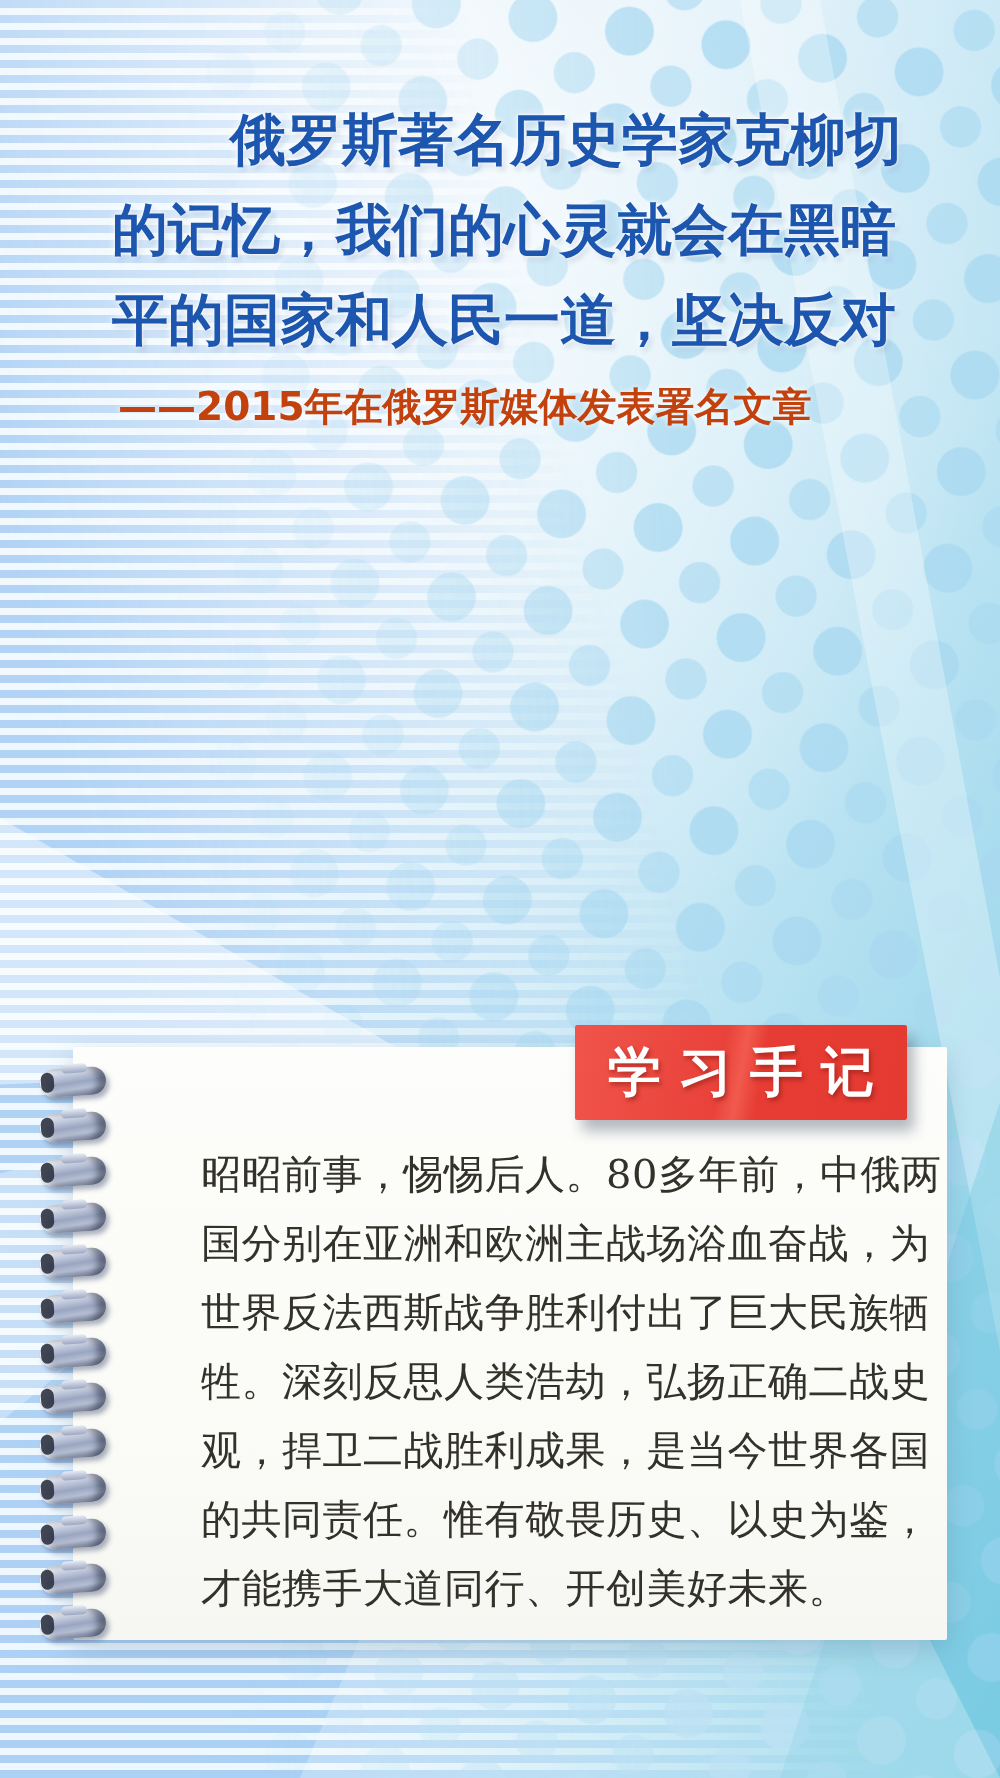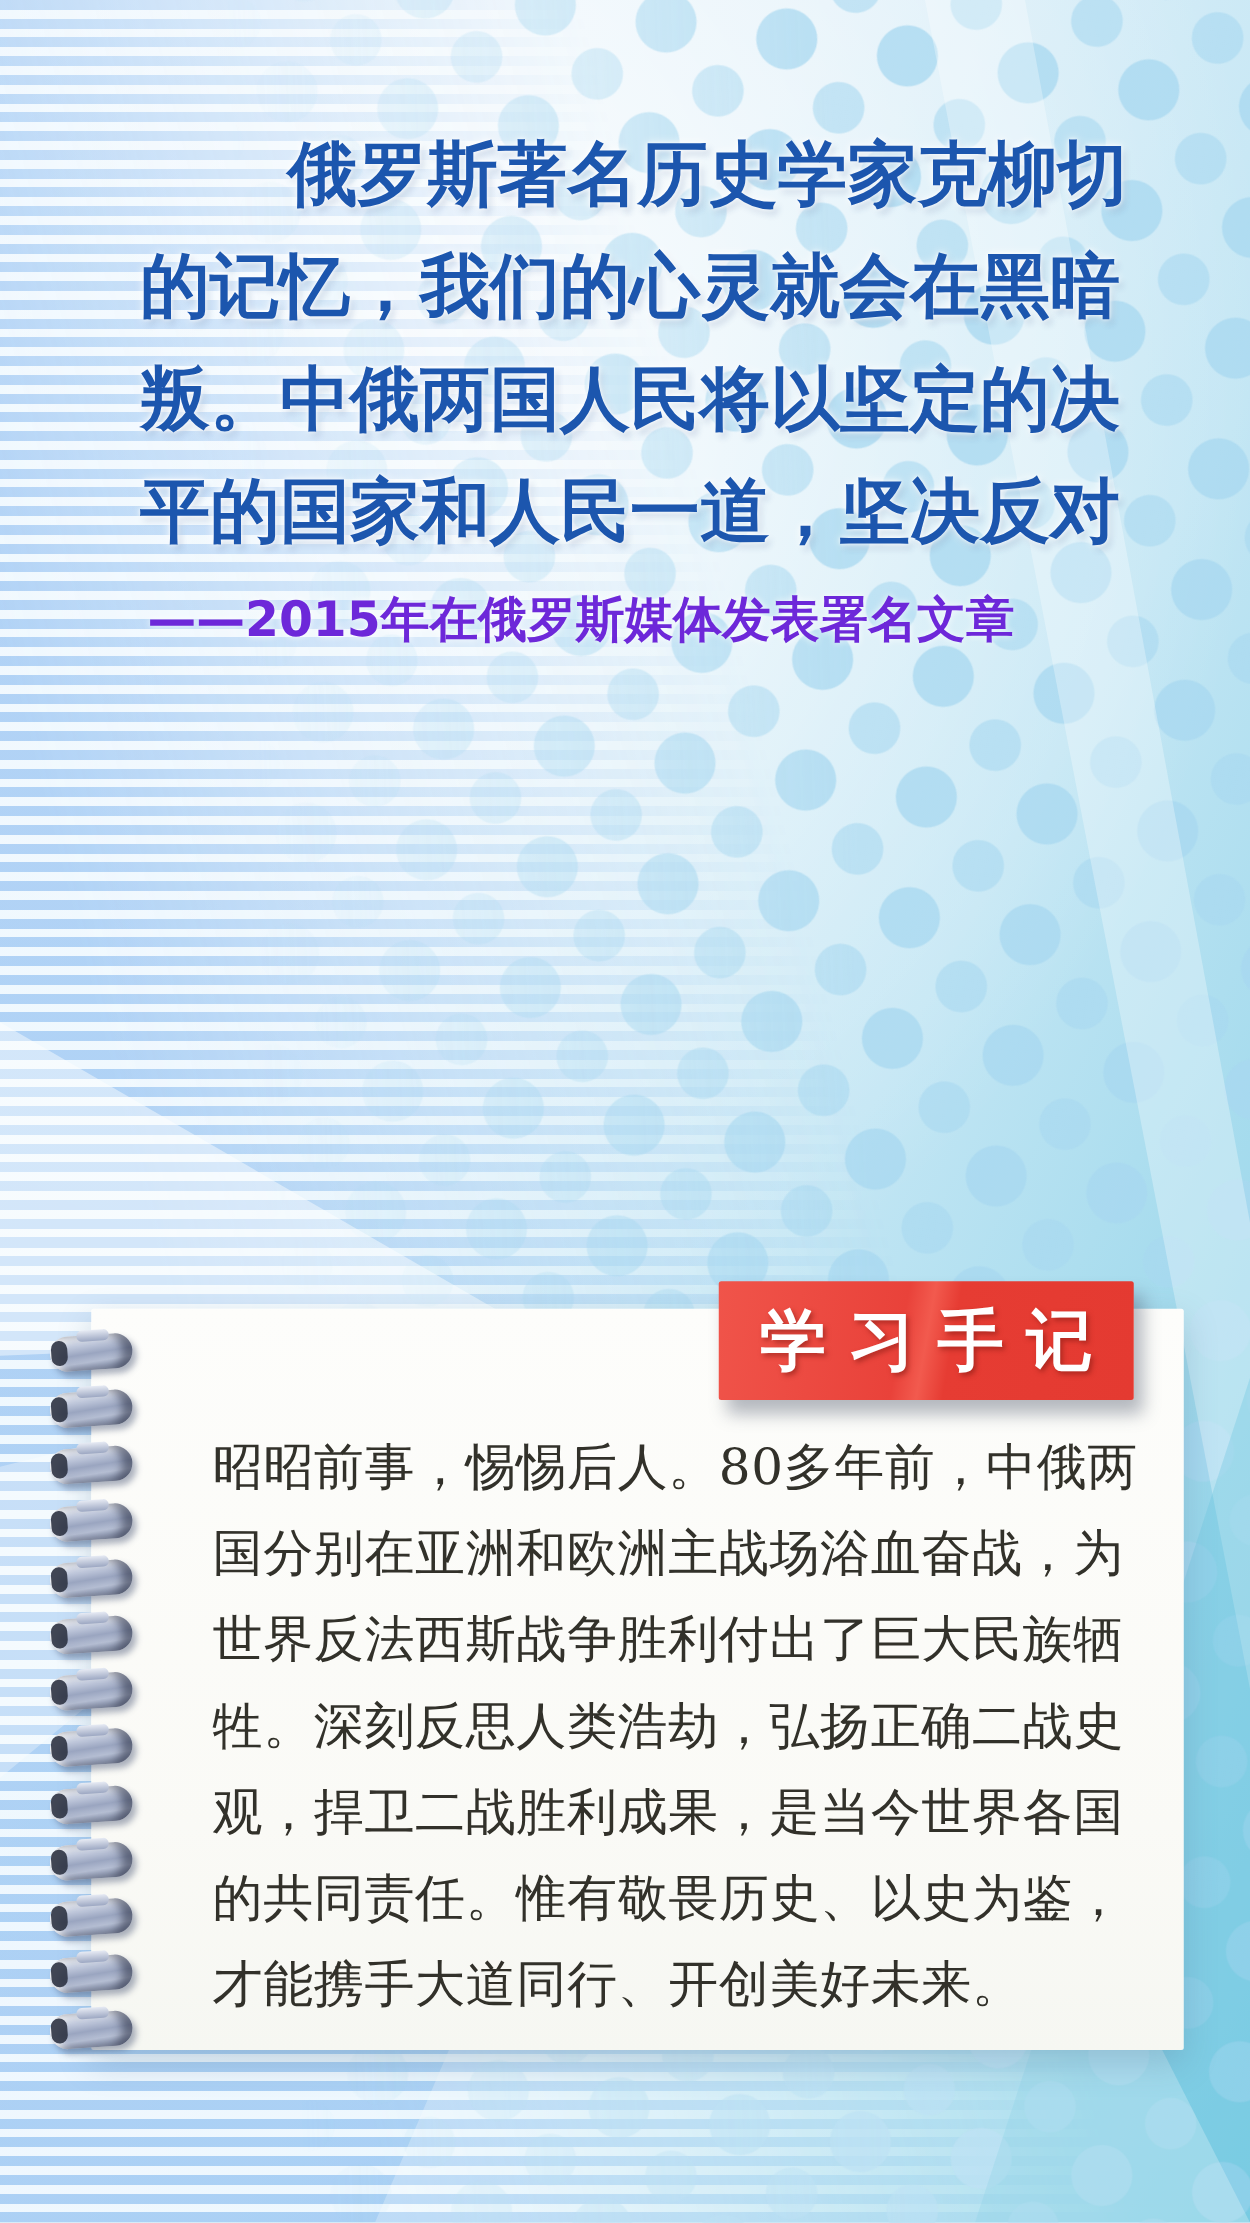--- a/index.html
+++ b/index.html
@@ -53,35 +53,35 @@
     white-space:nowrap; height:90px; line-height:90px;
     font-size:56px; letter-spacing:0px;
     font-family:"DejaVu Sans", sans-serif;
     text-shadow:0 0 8px rgba(255,255,255,0.95), 0 0 3px rgba(255,255,255,0.9),
                 3px 4px 5px rgba(40,80,140,0.18);
   }
   .quote-line.indent { text-indent:118px; }
   .attribution {
     margin-top:16px; margin-left:6px;
     font-size:39px; line-height:52px; font-weight:bold; white-space:nowrap;
-    color:#6d28d9; text-shadow:0 0 6px rgba(255,255,255,0.9);
+    color:#c2410c; text-shadow:0 0 6px rgba(255,255,255,0.9);
   }
 
   
   .card {
     position:absolute; left:73px; top:1047px; width:874px; height:593px; z-index:3;
     background:linear-gradient(180deg, #fdfdfb 0%, #fafaf6 70%, #f6f7f2 100%);
     box-shadow:0 10px 26px rgba(90,125,155,0.30);
     border-radius:2px;
   }
   .note-text { position:absolute; left:97px; top:93px; }
   .note-line {
     white-space:nowrap; height:69px; line-height:69px;
     font-size:40px; letter-spacing:0.5px;
-    font-family:"DejaVu Serif", serif; color:#32312a;
+    font-family:"DejaVu Serif", serif; color:#32312a;margin-left:31px;
   }
 
   
   .banner {
     position:absolute; left:575px; top:1025px; width:332px; height:95px; z-index:5;
     background:linear-gradient(100deg, #f0544a 0%, #e9423a 44%, #f25a4e 50%, #e63c33 56%, #e43a31 100%);
     box-shadow:7px 11px 14px rgba(70,80,100,0.40);
     border-radius:2px;
     display:flex; align-items:center; justify-content:center;
   }
@@ -122,21 +122,20 @@
   <div class="bg bg-dots"></div>
   <div class="ray ray-1"></div>
   <div class="ray ray-2"></div>
   <div class="ray ray-3"></div>
   <div class="ray ray-4"></div>
   <div class="ray ray-5"></div>
 
   <div class="quote-block">
     <div class="quote-line indent">俄罗斯著名历史学家克柳切</div>
     <div class="quote-line">的记忆，我们的心灵就会在黑暗</div>
-    <div class="quote-line">叛。中俄两国人民将以坚定的决</div>
     <div class="quote-line">平的国家和人民一道，坚决反对</div>
     <div class="attribution">——2015年在俄罗斯媒体发表署名文章</div>
   </div>
 
   <div class="card">
     <div class="note-text">
       <div class="note-line">昭昭前事，惕惕后人。80多年前，中俄两</div>
       <div class="note-line">国分别在亚洲和欧洲主战场浴血奋战，为</div>
       <div class="note-line">世界反法西斯战争胜利付出了巨大民族牺</div>
       <div class="note-line">牲。深刻反思人类浩劫，弘扬正确二战史</div>

